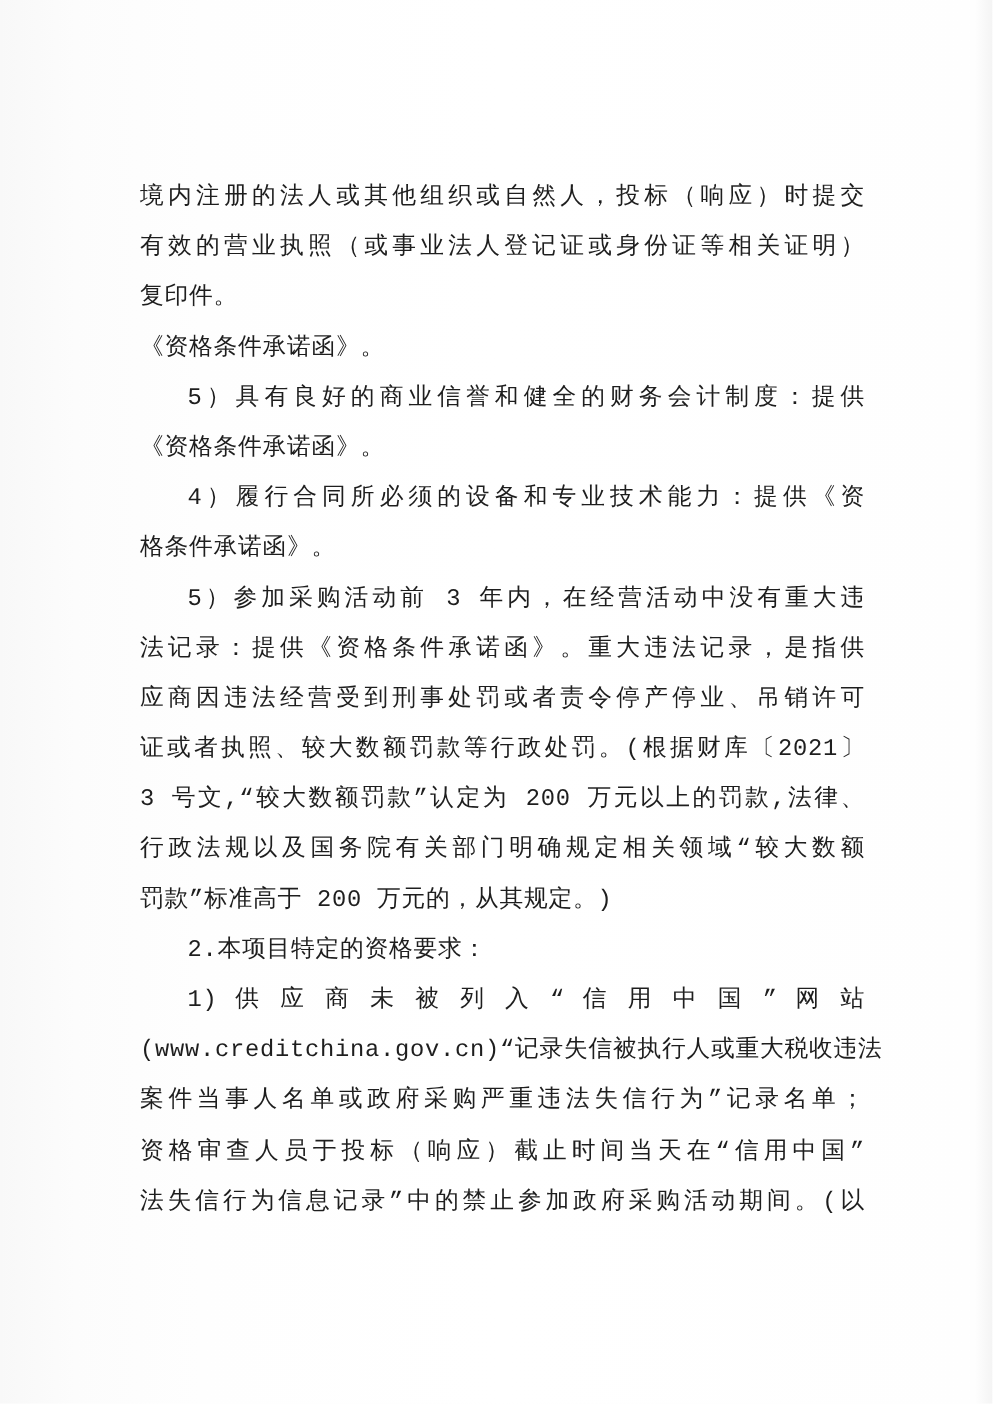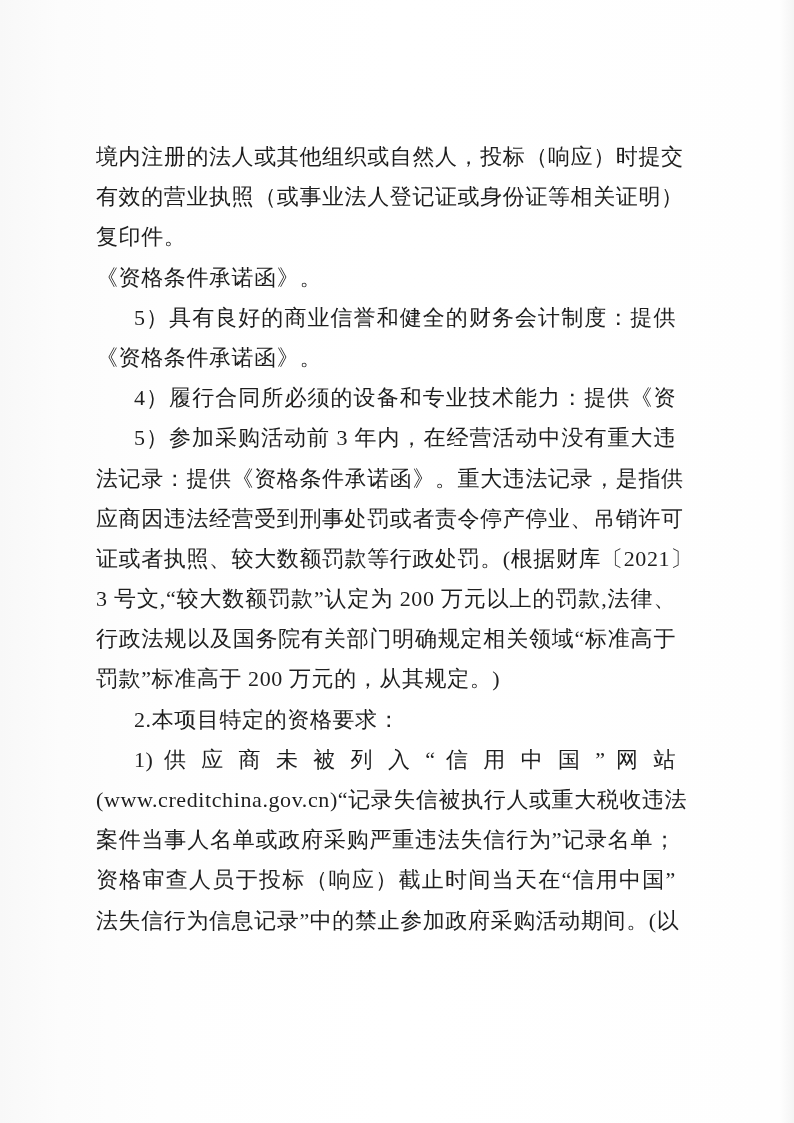--- a/index.html
+++ b/index.html
@@ -16,25 +16,25 @@
     }
     .page {
       position: absolute;
       left: 0; top: 0;
       width: 794px;
       height: 1123px;
       background: linear-gradient(to right, #f8f8f8 0px, #fcfcfc 60px, #fefefe 160px, #ffffff 400px, #fefefe 780px, #f4f4f4 794px);
     }
     .content {
       position: absolute;
-      left: 96px;
+      left: 112px;
       top: 137px;
       width: 580px;
-      font-family: Liberation Serif, serif;
-      font-size: 22px;
+      font-family: Liberation Mono, monospace;
+      font-size: 19px;
       color: #1e1e1e;
       letter-spacing: 0.6px;
     }
     .line {
       height: 40.2px;
       line-height: 40.2px;
       white-space: nowrap;
       overflow: visible;
     }
     .line.justify {
@@ -50,26 +50,27 @@
 
 <div class="page">
   <div class="content" id="content">
       <div class="line justify">境内注册的法人或其他组织或自然人，投标（响应）时提交</div>
       <div class="line justify">有效的营业执照（或事业法人登记证或身份证等相关证明）</div>
       <div class="line">复印件。</div>
       <div class="line">《资格条件承诺函》。</div>
       <div class="line indent justify">5）具有良好的商业信誉和健全的财务会计制度：提供</div>
       <div class="line">《资格条件承诺函》。</div>
       <div class="line indent justify">4）履行合同所必须的设备和专业技术能力：提供《资</div>
+      <div class="line">格条件承诺函》。</div>
       <div class="line indent justify">5）参加采购活动前 3 年内，在经营活动中没有重大违</div>
       <div class="line justify">法记录：提供《资格条件承诺函》。重大违法记录，是指供</div>
       <div class="line justify">应商因违法经营受到刑事处罚或者责令停产停业、吊销许可</div>
       <div class="line justify">证或者执照、较大数额罚款等行政处罚。(根据财库〔2021〕</div>
       <div class="line justify">3 号文,“较大数额罚款”认定为 200 万元以上的罚款,法律、</div>
-      <div class="line justify">行政法规以及国务院有关部门明确规定相关领域“标准高于</div>
+      <div class="line justify">行政法规以及国务院有关部门明确规定相关领域“较大数额</div>
       <div class="line">罚款”标准高于 200 万元的，从其规定。)</div>
       <div class="line indent">2.本项目特定的资格要求：</div>
       <div class="line indent justify">1) 供 应 商 未 被 列 入 “ 信 用 中 国 ” 网 站</div>
       <div class="line justify">(www.creditchina.gov.cn)“记录失信被执行人或重大税收违法</div>
       <div class="line justify">案件当事人名单或政府采购严重违法失信行为”记录名单；</div>
       <div class="line justify">资格审查人员于投标（响应）截止时间当天在“信用中国”</div>
       <div class="line justify">法失信行为信息记录”中的禁止参加政府采购活动期间。(以</div>
     </div>
 </div>
 

